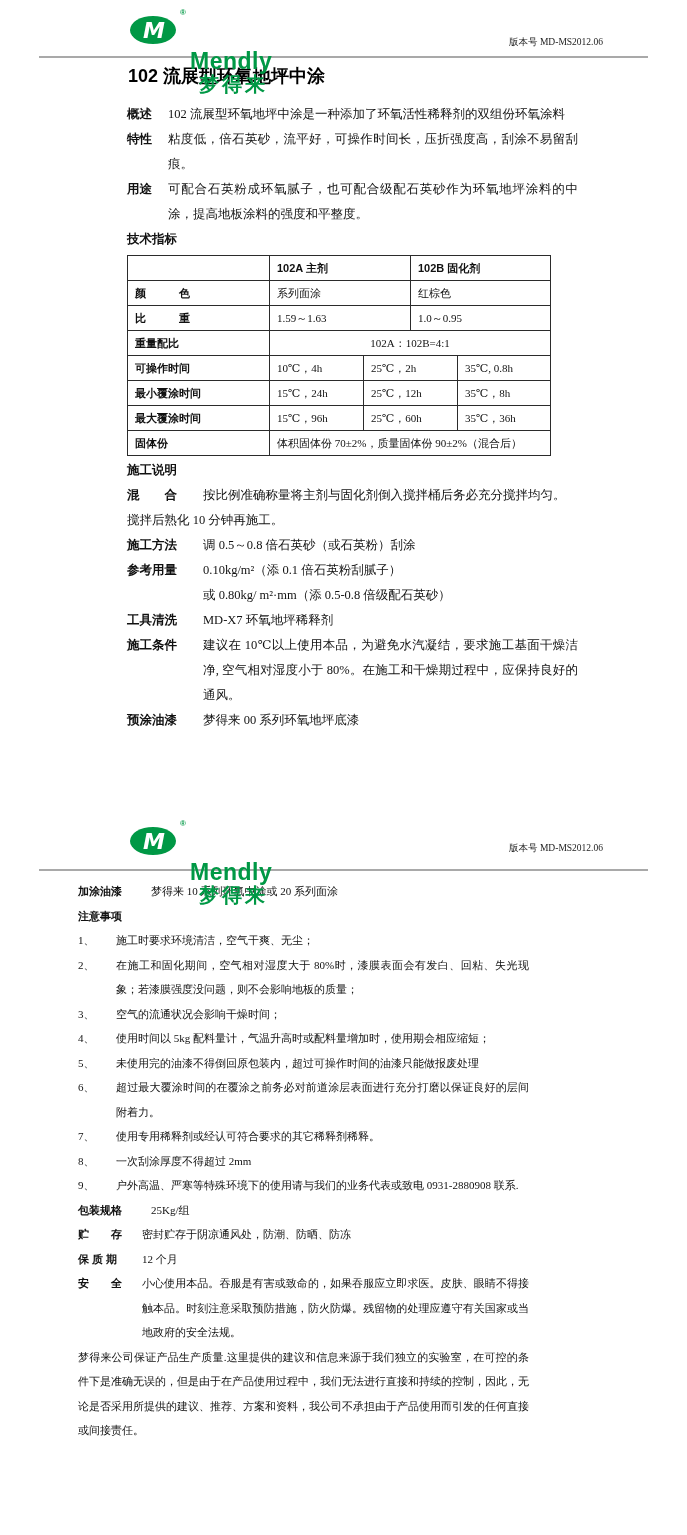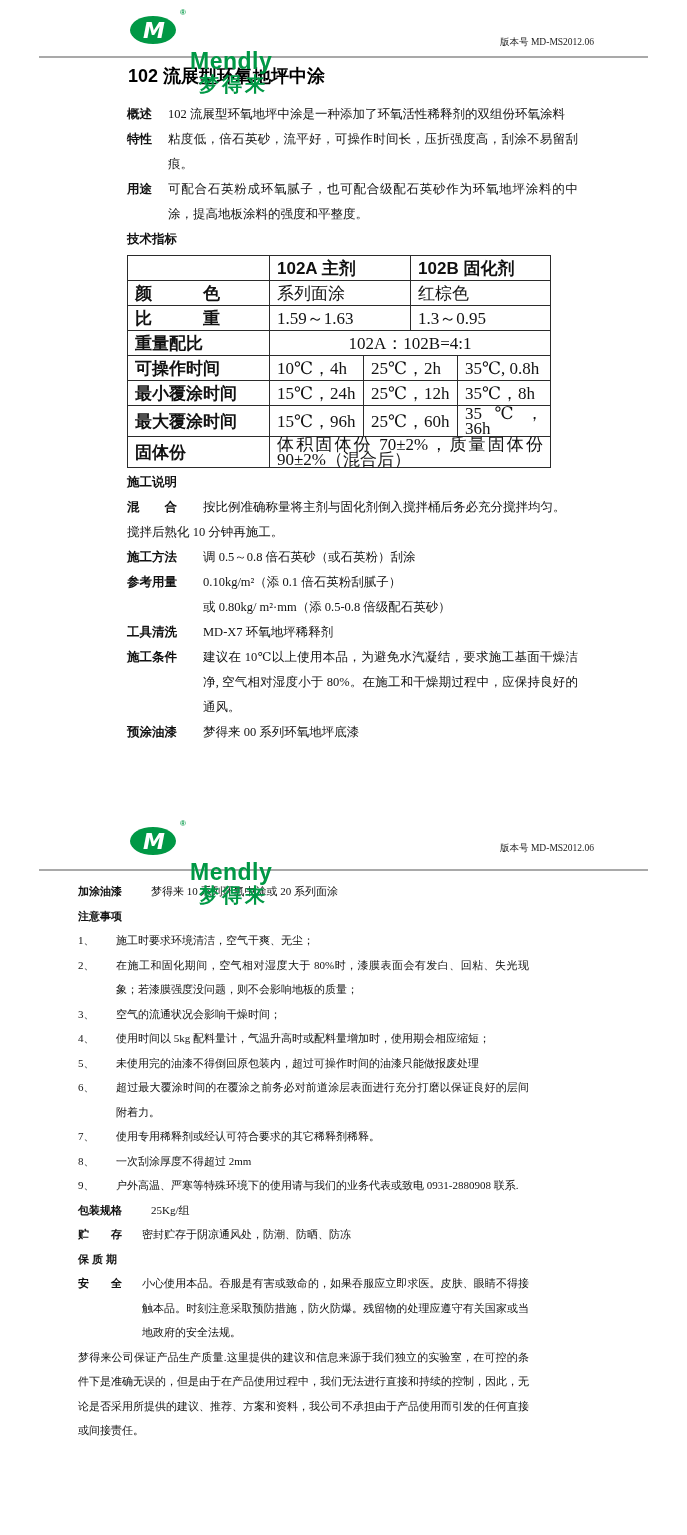--- a/index.html
+++ b/index.html
@@ -11,41 +11,41 @@
   .brand{position:absolute;left:128px;top:9px;display:flex;align-items:flex-start;}
   .mark-wrap{position:relative;width:56px;height:40px;}
   .mark-wrap svg{display:block;}
   .reg{position:absolute;top:-1px;right:-2px;font-size:8px;color:#009845;
        font-family:"Liberation Sans",sans-serif;font-weight:bold;}
   .wordmark{margin-left:6px;line-height:1;margin-top:41px;}
   .wm-en{color:#009845;font-family:"Liberation Sans","DejaVu Sans",sans-serif;
          font-weight:bold;font-size:23px;letter-spacing:0.5px;}
   .wm-cn{color:#009845;font-family:"Liberation Sans",sans-serif;font-weight:bold;
          font-size:20px;letter-spacing:3px;margin-left:9px;margin-top:1px;}
-  .version{position:absolute;right:93px;font-size:9.5px;color:#222;}
+  .version{position:absolute;right:84px;font-size:9.5px;color:#222;}
   .v1{top:36px;} .v2{top:27px;}
   .rule{height:2px;background:#a9a9a9;margin:0 39px;}
 
   
   .page1{position:absolute;top:0;left:0;width:687px;}
   .doc-title{margin:6px 0 0 128px;font-size:18px;line-height:24px;font-weight:bold;
              font-family:"Liberation Sans",sans-serif;color:#000;}
   .main{margin-left:127px;width:451px;font-size:12.5px;line-height:25px;text-align:justify;}
   .m1{margin-top:14px;}
   .kv{display:flex;}
   .kv .lbl{flex:0 0 auto;font-family:"Liberation Sans",sans-serif;font-weight:bold;
            text-align:left;white-space:nowrap;}
   .w41 .lbl{width:41px;} .w76 .lbl{width:76px;} .w64 .lbl{width:64px;} .w73 .lbl{width:73px;}
   .kv .txt{flex:1 1 auto;}
   .flush{text-align:justify;}
   .heading{font-family:"Liberation Sans",sans-serif;font-weight:bold;text-align:left;}
 
   
   table.specs{border-collapse:collapse;width:423px;margin:3px 0 2px 0;table-layout:fixed;
-              font-size:17px;}
+              font-size:11px;}
   table.specs td{border:1px solid #2b2b2b;height:24px;padding:0 7px;vertical-align:middle;
                  line-height:15px;}
   table.specs td.lblc{font-family:"Liberation Sans",sans-serif;font-weight:bold;white-space:nowrap;}
   table.specs td.ctr{text-align:center;}
 
   
   .page2{position:absolute;top:815px;left:0;width:687px;}
   .pg-header.h2{height:54px;}
   .brand.b2{top:5px;}
   .main2{margin-left:78px;width:451px;font-size:11px;line-height:24.5px;text-align:justify;
@@ -114,21 +114,21 @@
           <td class="lblc" colspan="3">102B 固化剂</td>
         </tr>
         <tr>
           <td class="lblc">颜　　　色</td>
           <td colspan="3">系列面涂</td>
           <td colspan="3">红棕色</td>
         </tr>
         <tr>
           <td class="lblc">比　　　重</td>
           <td colspan="3">1.59～1.63</td>
-          <td colspan="3">1.3～0.95</td>
+          <td colspan="3">1.0～0.95</td>
         </tr>
         <tr>
           <td class="lblc">重量配比</td>
           <td colspan="6" class="ctr">102A：102B=4:1</td>
         </tr>
         <tr>
           <td class="lblc">可操作时间</td>
           <td colspan="2">10℃，4h</td>
           <td colspan="2">25℃，2h</td>
           <td colspan="2">35℃, 0.8h</td>
@@ -259,20 +259,21 @@
       <div class="kv w73">
         <span class="lbl">包装规格</span>
         <span class="txt">25Kg/组</span>
       </div>
       <div class="kv w64">
         <span class="lbl">贮　　存</span>
         <span class="txt">密封贮存于阴凉通风处，防潮、防晒、防冻</span>
       </div>
       <div class="kv w64">
         <span class="lbl">保 质 期</span>
+        <span class="txt">12 个月</span>
       </div>
       <div class="kv w64">
         <span class="lbl">安　　全</span>
         <span class="txt">小心使用本品。吞服是有害或致命的，如果吞服应立即求医。皮肤、眼睛不得接触本品。时刻注意采取预防措施，防火防爆。残留物的处理应遵守有关国家或当地政府的安全法规。</span>
       </div>
       <div class="kv w64">
         <span class="txt">梦得来公司保证产品生产质量.这里提供的建议和信息来源于我们独立的实验室，在可控的条件下是准确无误的，但是由于在产品使用过程中，我们无法进行直接和持续的控制，因此，无论是否采用所提供的建议、推荐、方案和资料，我公司不承担由于产品使用而引发的任何直接或间接责任。</span>
       </div>
 
     </div>

